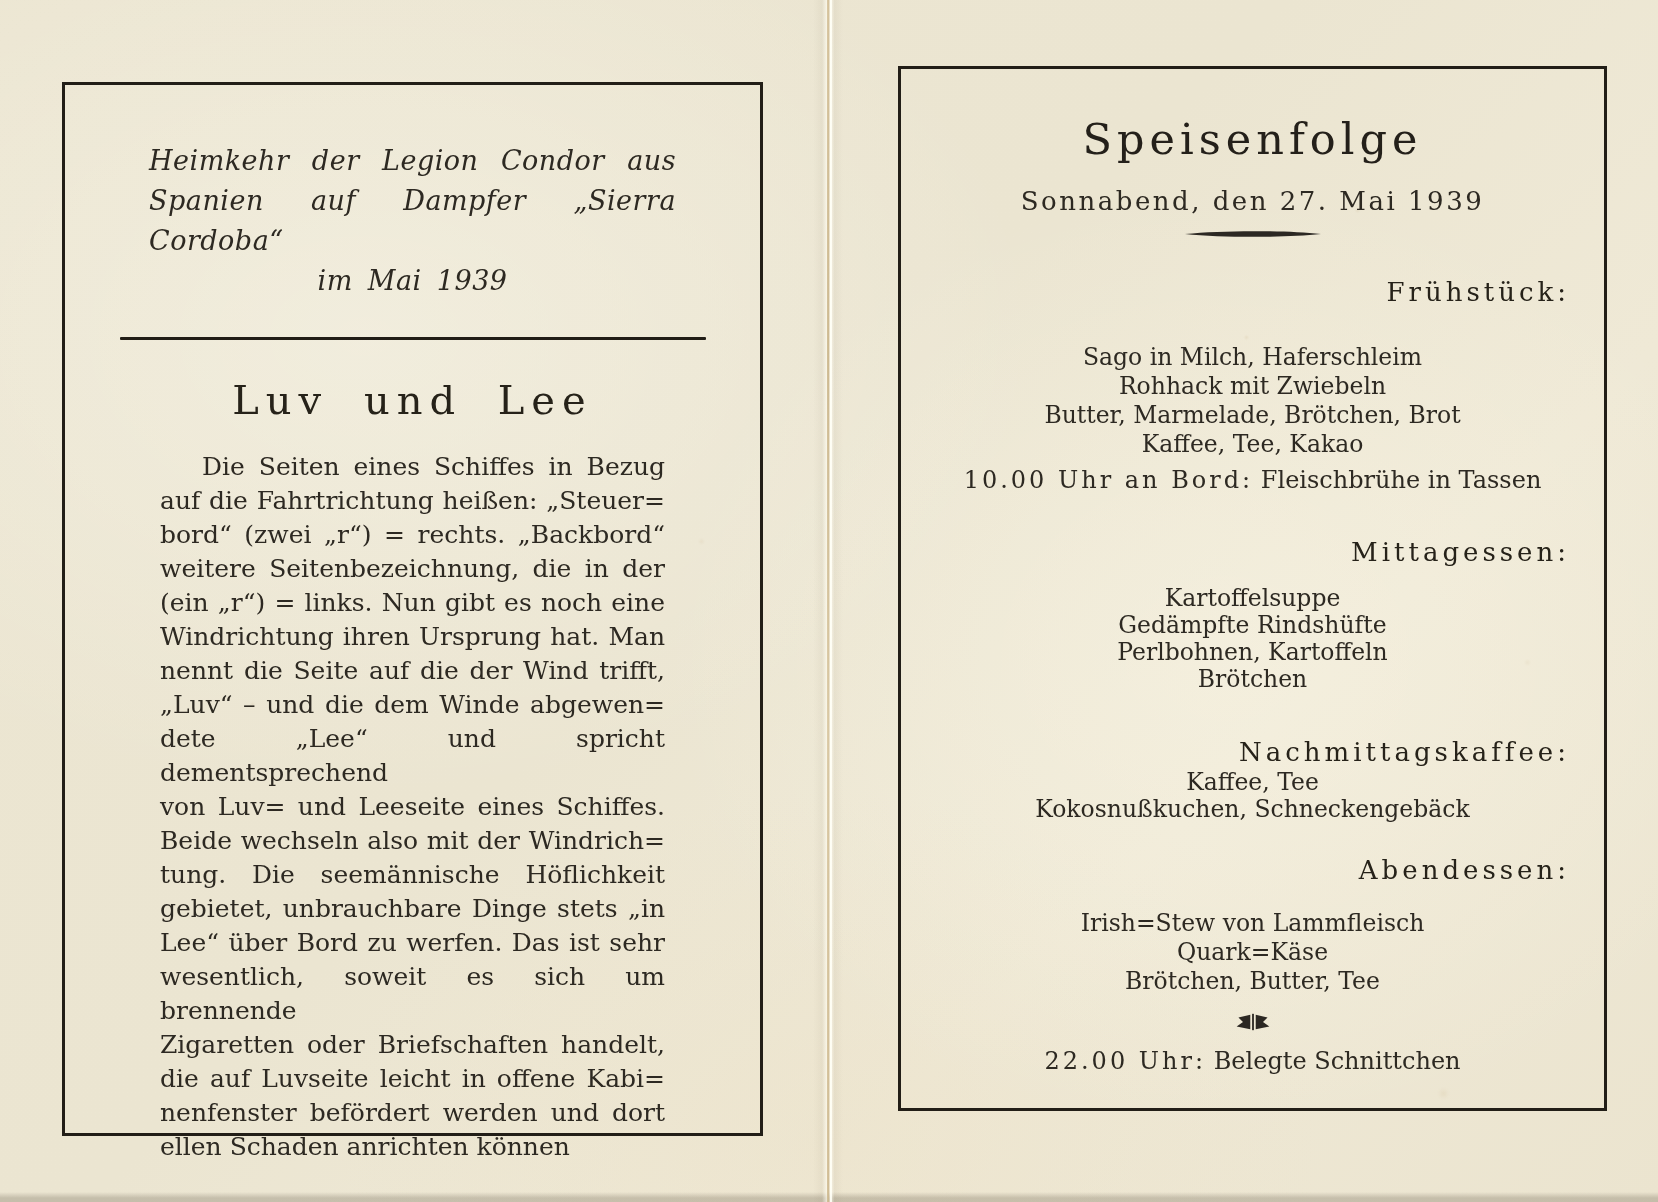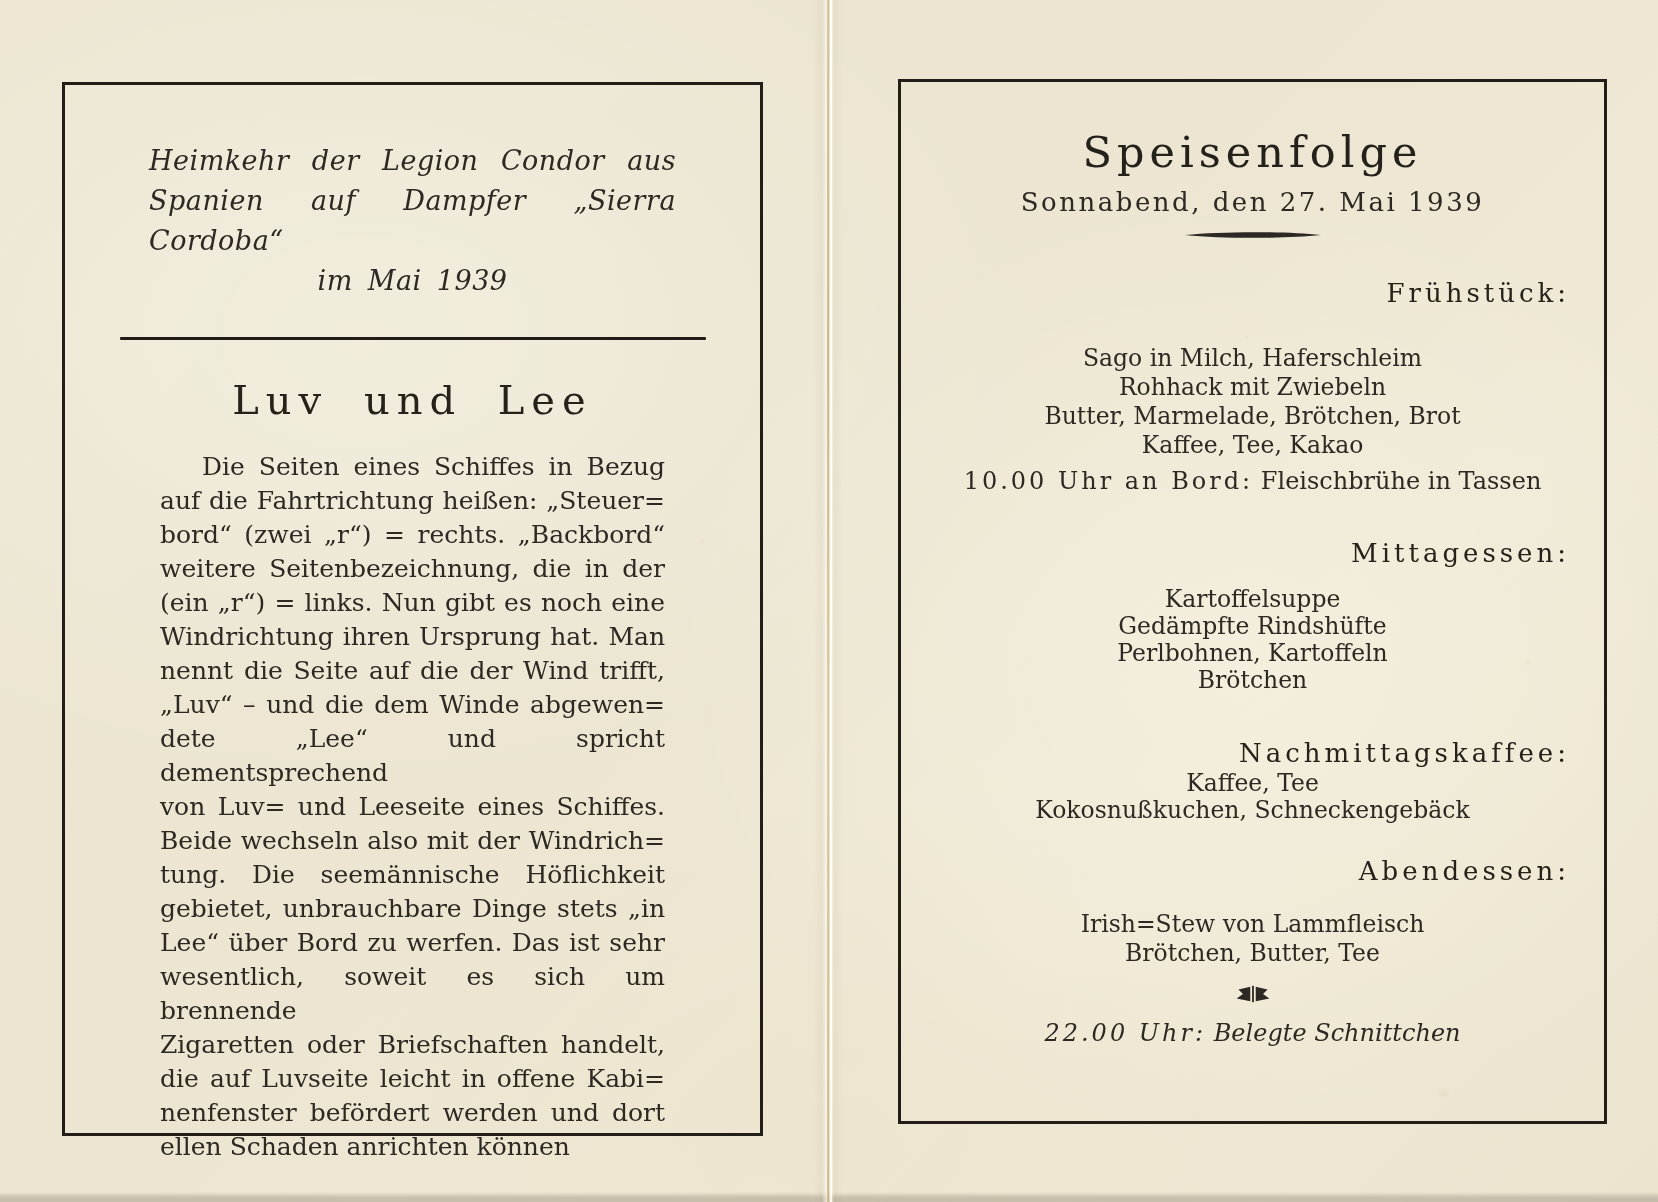--- a/index.html
+++ b/index.html
@@ -48,52 +48,52 @@
     background:linear-gradient(#d3bf97,#c9b489 30%,#d8c6a0 60%,#cdb88e);opacity:.8;}
   .fold::after{content:"";position:absolute;top:0;bottom:0;left:17px;width:2px;
     background:rgba(255,255,247,.85);}
 
   .page{
     position:absolute;
     border:3px solid #221e17;
     box-sizing:border-box;
   }
   .page.left{left:62px;top:82px;width:701px;height:1054px;}
-  .page.right{left:898px;top:79px;width:709px;height:1045px;}
+  .page.right{left:898px;top:66px;width:709px;height:1045px;}
 
   
   .intro{width:527px;margin:56px auto 0;font-style:italic;font-size:27px;line-height:40px;
     letter-spacing:.5px;}
   .intro .jl{text-align:justify;text-align-last:justify;}
   .intro .cl{text-align:center;word-spacing:6px;}
   .rule{height:3px;width:586px;margin:36px auto 0;background:#211d16;border-radius:1px;}
   .article-title{margin-top:36px;text-align:center;font-size:40px;line-height:48px;
     letter-spacing:7px;word-spacing:16px;color:#262219;}
   .article-body{width:505px;margin:26px auto 0;font-size:25px;line-height:34px;}
   .article-body .bline{text-align:justify;text-align-last:justify;}
   .article-body .bline.first{text-indent:42px;}
   .article-body .bline.last{text-align:left;text-align-last:left;}
 
   
   .menu{box-sizing:border-box;height:100%;padding:0 34px;text-align:center;}
   .menu-title{margin-top:44px;font-size:43px;line-height:52px;letter-spacing:5px;color:#24201a;}
-  .menu-date{margin-top:8px;font-size:26px;line-height:32px;letter-spacing:2.5px;}
+  .menu-date{margin-top:20px;font-size:26px;line-height:32px;letter-spacing:2.5px;}
   .lens{margin-top:12px;line-height:0;}
   .lens svg{display:inline-block;}
   .sec-title{font-size:26px;line-height:34px;letter-spacing:4px;color:#262219;text-align:right;}
   .mt-s1{margin-top:36px;} .mt-s2{margin-top:40px;} .mt-s3{margin-top:42px;} .mt-s4{margin-top:30px;}
   .items{font-size:23.5px;}
   .items-s1{margin-top:34px;line-height:29px;}
   .items-s2{margin-top:16px;line-height:27px;}
   .items-s3{line-height:27px;}
   .items-s4{margin-top:22px;line-height:29px;}
   .note{margin-top:6px;font-size:24px;line-height:30px;}
   .time-label{letter-spacing:3px;}
   .ornament{margin-top:16px;line-height:0;}
-  .footer-note{margin-top:14px;font-size:24px;line-height:30px;font-style:italic;}
+  .footer-note{margin-top:14px;font-size:24px;line-height:30px;}
   .ink-fill{fill:#2c2823;}
 </style>
 </head>
 <body>
 
 <div class="sheet"></div>
 <div class="speckles"></div>
 <div class="fold"></div>
 
 <div class="page left">
@@ -160,20 +160,21 @@
 
     <div class="sec-title mt-s3">Nachmittagskaffee:</div>
     <div class="items items-s3">
       <div>Kaffee, Tee</div>
       <div>Kokosnußkuchen, Schneckengebäck</div>
     </div>
 
     <div class="sec-title mt-s4">Abendessen:</div>
     <div class="items items-s4">
       <div>Irish=Stew von Lammfleisch</div>
+      <div>Quark=Käse</div>
       <div>Brötchen, Butter, Tee</div>
     </div>
 
     <div class="ornament">
       <svg width="40" height="20" viewBox="0 0 44 22">
         <g class="ink-fill">
           <rect x="21" y="2" width="2" height="18"></rect>
           <path d="M19 3 L6 6 L11 11 L4 16 L19 19 Z"></path>
           <path d="M25 3 L38 6 L33 11 L40 16 L25 19 Z"></path>
         </g>

